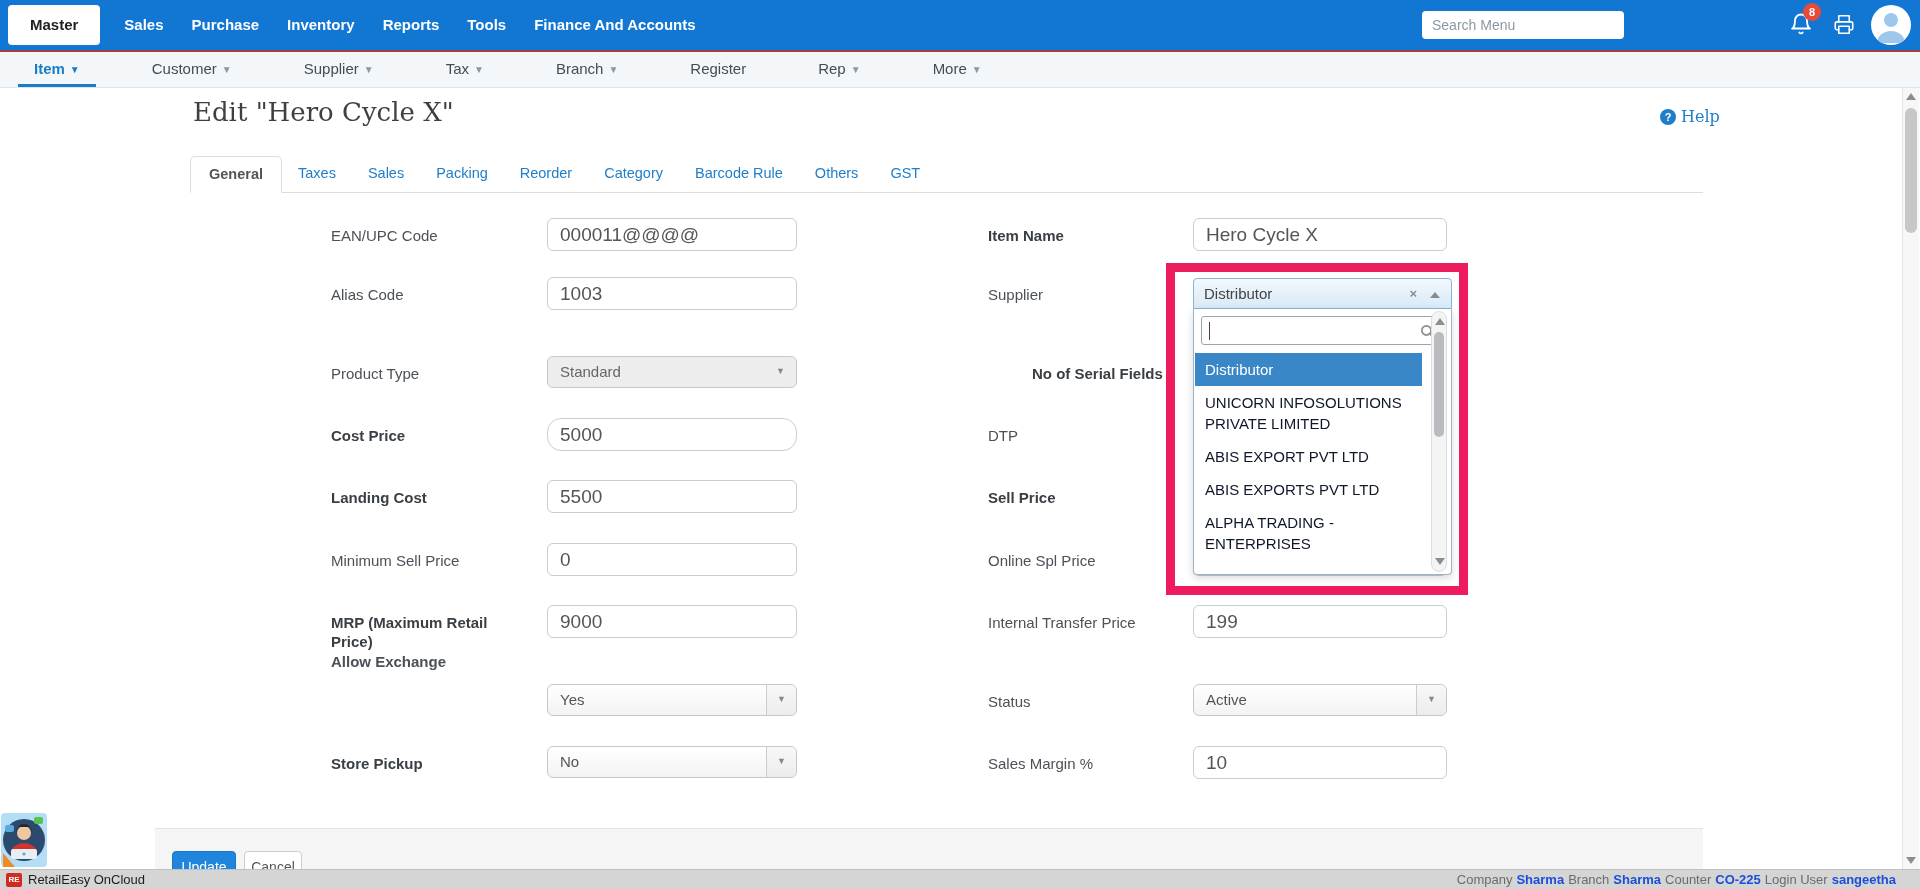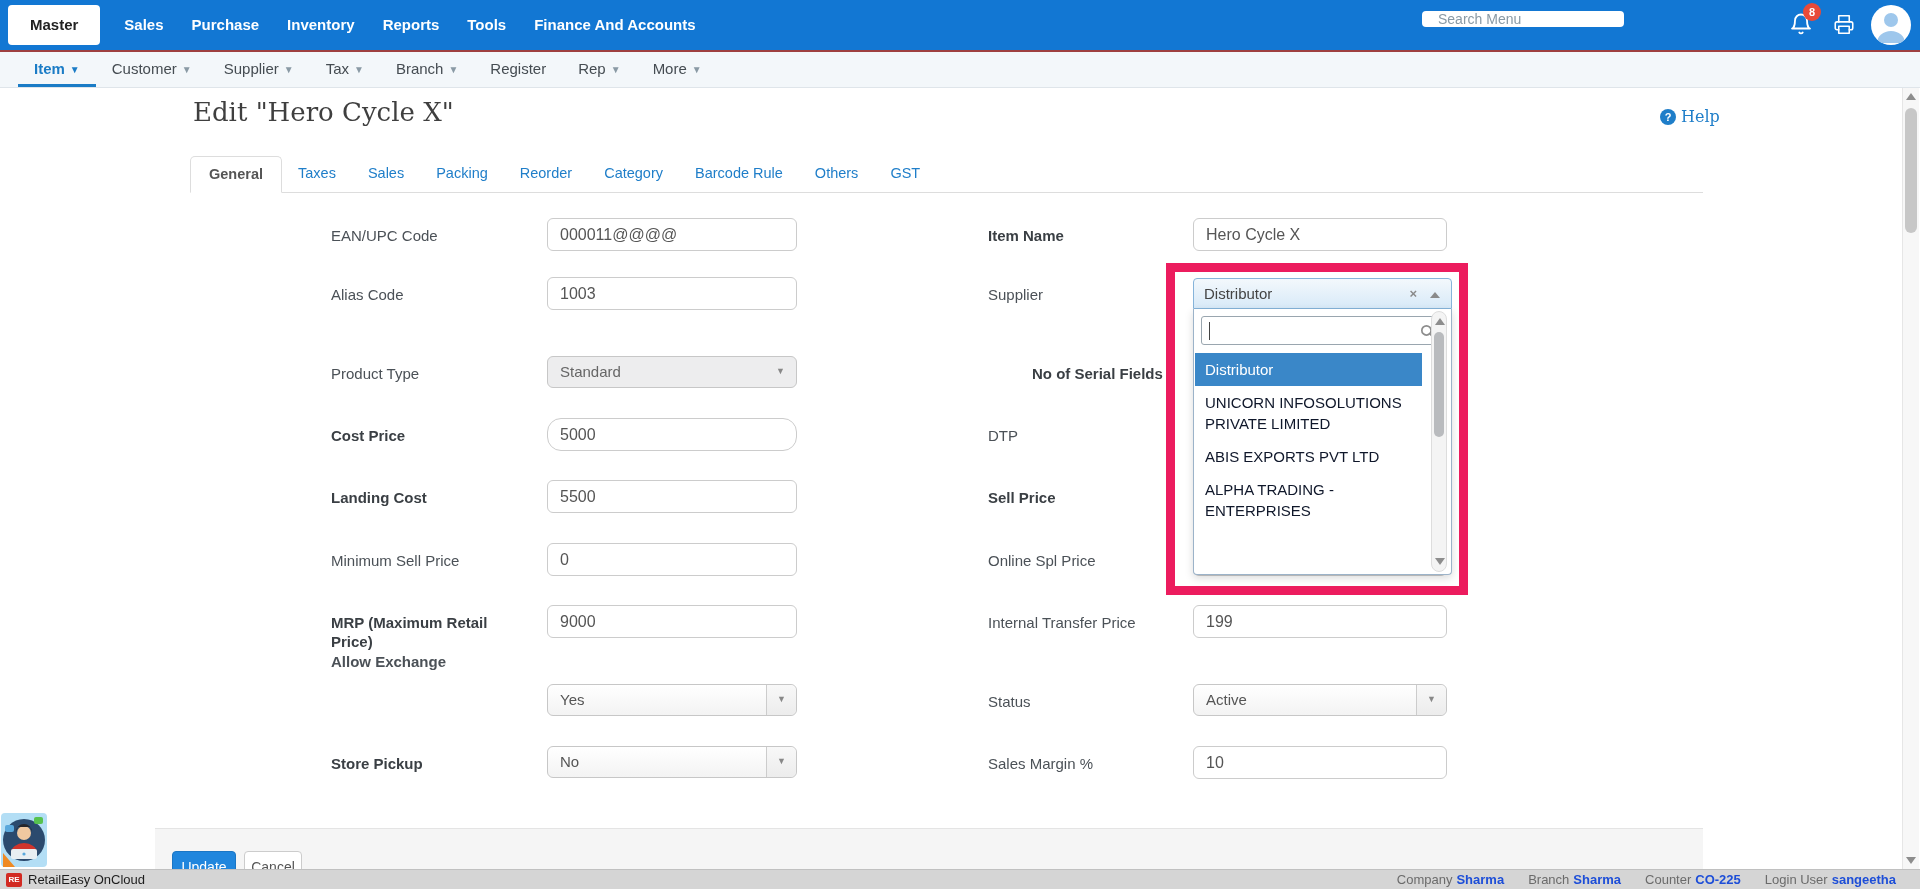--- a/index.html
+++ b/index.html
@@ -5,54 +5,54 @@
   * { margin:0; padding:0; box-sizing:border-box; }
   html,body { width:1920px; height:889px; overflow:hidden; background:#fff;
     font-family:"Liberation Sans", sans-serif; }
   #app { position:relative; width:1920px; height:889px; background:#fff; }
 
   
   .topbar { position:absolute; left:0; top:0; width:1920px; height:50px; background:#1277d3; }
   .topbar .menus { position:absolute; left:8px; top:0; height:50px; display:flex; align-items:center; }
   .tmenu { color:#fff; font-size:15px; font-weight:700; padding:0 14px; height:50px; line-height:50px; cursor:pointer; white-space:nowrap; }
   .tmenu.active { background:#fff; color:#222; height:40px; line-height:40px; border-radius:4px; margin:5px 10px 5px 0; padding:0 22px; }
-  .tsearch { position:absolute; left:1422px; top:11px; width:202px; height:16px; border:none; border-radius:4px;
-    padding:0 16px; font-size:14px; color:#444; font-family:"Liberation Sans",sans-serif; }
+  .tsearch { position:absolute; left:1422px; top:11px; width:202px; height:28px; border:none; border-radius:4px;
+    padding:0 10px; font-size:14px; color:#444; font-family:"Liberation Sans",sans-serif; }
   .tsearch::placeholder { color:#8a9aa5; }
   .icnbtn { position:absolute; top:12px; cursor:pointer; }
   .badge { position:absolute; left:1803px; top:3px; width:18px; height:18px; background:#e84a3a; border-radius:50%;
     color:#fff; font-size:11px; font-weight:700; text-align:center; line-height:18px; z-index:2; }
   .avatar { position:absolute; left:1871px; top:5px; width:40px; height:40px; border-radius:50%; background:#fff; overflow:hidden; cursor:pointer; }
 
   .redline { position:absolute; left:0; top:50px; width:1920px; height:2px; background:#9e4040; }
 
   
   .subnav { position:absolute; left:0; top:52px; width:1920px; height:36px; background:#f3f7fa; border-bottom:1px solid #dfe5ea;
-    display:flex; align-items:stretch; padding-left:18px; }
+    display:flex; align-items:stretch; padding-left:18px;gap:40px; }
   .snitem { font-size:15px; color:#454c52; padding:0 16px; line-height:34px; cursor:pointer; white-space:nowrap; }
   .snitem .car { font-size:10px; color:#8a9aa5; margin-left:5px; position:relative; top:-1px; }
   .snitem.active { color:#1b7cc6; font-weight:600; border-bottom:3px solid #1b7cc6; }
   .snitem.active .car { color:#1b7cc6; }
 
   
   .pgtitle { position:absolute; left:193px; top:97px; font-family:"DejaVu Serif", serif; font-size:26px; color:#3f3f3f; }
   .helplink { position:absolute; left:1660px; top:107px; color:#1f7ec9; font-family:"DejaVu Serif", serif; font-size:16px; cursor:pointer; display:flex; align-items:center; gap:5px; }
   .helplink .qi { width:16px; height:16px; border-radius:50%; background:#1f7ec9; color:#fff; font-size:11px; font-weight:700;
     text-align:center; line-height:16px; font-family:"Liberation Sans",sans-serif; }
 
   
   .tabsrow { position:absolute; left:190px; top:155px; width:1513px; height:38px; border-bottom:1px solid #ddd; display:flex; }
   .tab { font-size:14.5px; color:#1f7ec9; padding:9px 16px; cursor:pointer; white-space:nowrap; position:relative; top:1px; }
   .tab.active { background:#fff; color:#555; font-weight:600; border:1px solid #ddd; border-bottom:1px solid #fff; border-radius:5px 5px 0 0; padding:9px 18px; }
 
   
   .lbl { position:absolute; width:196px; font-size:15px; color:#4b5157; line-height:19px; }
   .lbl.b { font-weight:700; color:#3a3f44; }
   .inp { position:absolute; height:33px; border:1px solid #ccc; border-radius:6px; background:#fff;
-    font-size:16px; color:#555; padding:0 12px; font-family:"Liberation Sans",sans-serif; }
+    font-size:19px; color:#555; padding:0 12px; font-family:"Liberation Sans",sans-serif; }
   .sel { position:absolute; height:32px; border:1px solid #c7c7c7; border-radius:6px; background:linear-gradient(#ffffff,#f3f3f3);
     font-size:15px; color:#555; cursor:pointer; }
   .sel .sval { position:absolute; left:12px; top:6px; }
   .sel .cbox { position:absolute; right:0; top:0; width:30px; height:100%; border-left:1px solid #ccc;
     background:linear-gradient(#f8f8f8,#ececec); border-radius:0 6px 6px 0; }
   .sel .cbox:after { content:"▼"; position:absolute; left:10px; top:9px; font-size:9px; color:#888; }
   .sel.dis { background:#ededee; cursor:default; color:#666; }
   .sel.dis .cbox { border-left:none; background:none; }
 
   
@@ -82,21 +82,21 @@
   .btn { position:absolute; top:851px; height:32px; border-radius:4px; font-size:14px; text-align:center; line-height:30px; cursor:pointer; }
   .btn.primary { left:172px; width:64px; background:#2086dd; color:#fff; border:1px solid #1b76c4; }
   .btn.plain { left:244px; width:58px; background:#fff; color:#555; border:1px solid #ccc; }
 
   
   .taskbar { position:absolute; left:0; top:869px; width:1920px; height:20px; background:#d5d5d5; border-top:1px solid #c0c0c0;
     display:flex; align-items:center; font-size:13px; }
   .tb-left { display:flex; align-items:center; gap:6px; padding-left:6px; color:#1d1d1d; }
   .relogo { width:16px; height:14px; background:#d22a22; border-radius:2px; color:#fff; font-size:8px; font-weight:700;
     text-align:center; line-height:14px; }
-  .tb-right { margin-left:auto; display:flex; gap:24px; padding-right:24px; align-items:center; }
+  .tb-right { margin-left:auto; display:flex; gap:4px; padding-right:24px; align-items:center; }
   .tb-pair { display:flex; gap:4px; }
   .tb-pair .l { color:#6b6b6b; } .tb-pair .v { color:#1d4ed8; font-weight:700; }
 
   
   .pgsb { position:absolute; left:1902px; top:88px; width:17px; height:781px; background:#f7f7f7; border-left:1px solid #e6e6e6; }
   .pgsb .thumb { position:absolute; left:2px; top:20px; width:12px; height:125px; background:#c7c7c7; border-radius:6px; }
   .pgsb .a { position:absolute; left:3px; width:0; height:0; border-left:5px solid transparent; border-right:5px solid transparent; }
   .pgsb .a.up { top:5px; border-bottom:7px solid #8d8d8d; }
   .pgsb .a.dn { bottom:5px; border-top:7px solid #8d8d8d; }
 
@@ -229,20 +229,21 @@
     <div class="s2search">
       <span class="cursor"></span>
       <svg style="position:absolute; right:7px; top:6px;" width="17" height="17" viewBox="0 0 24 24" fill="none" stroke="#8d8d8d" stroke-width="2.4" stroke-linecap="round">
         <circle cx="10.5" cy="10.5" r="6.5"></circle>
           <line x1="15.5" y1="15.5" x2="21" y2="21"></line>
       </svg>
     </div>
     <div class="s2list" id="s2List">
         <div class="s2opt hl">Distributor</div>
         <div class="s2opt">UNICORN INFOSOLUTIONS PRIVATE LIMITED</div>
+        <div class="s2opt">ABIS EXPORT PVT LTD</div>
         <div class="s2opt">ABIS EXPORTS PVT LTD</div>
         <div class="s2opt">ALPHA TRADING - ENTERPRISES</div>
       </div>
     <div class="s2sb">
       <span class="sbarrow up"></span>
       <span class="thumb"></span>
       <span class="sbarrow dn"></span>
     </div>
   </div>
   <div class="pinkrect"></div>

